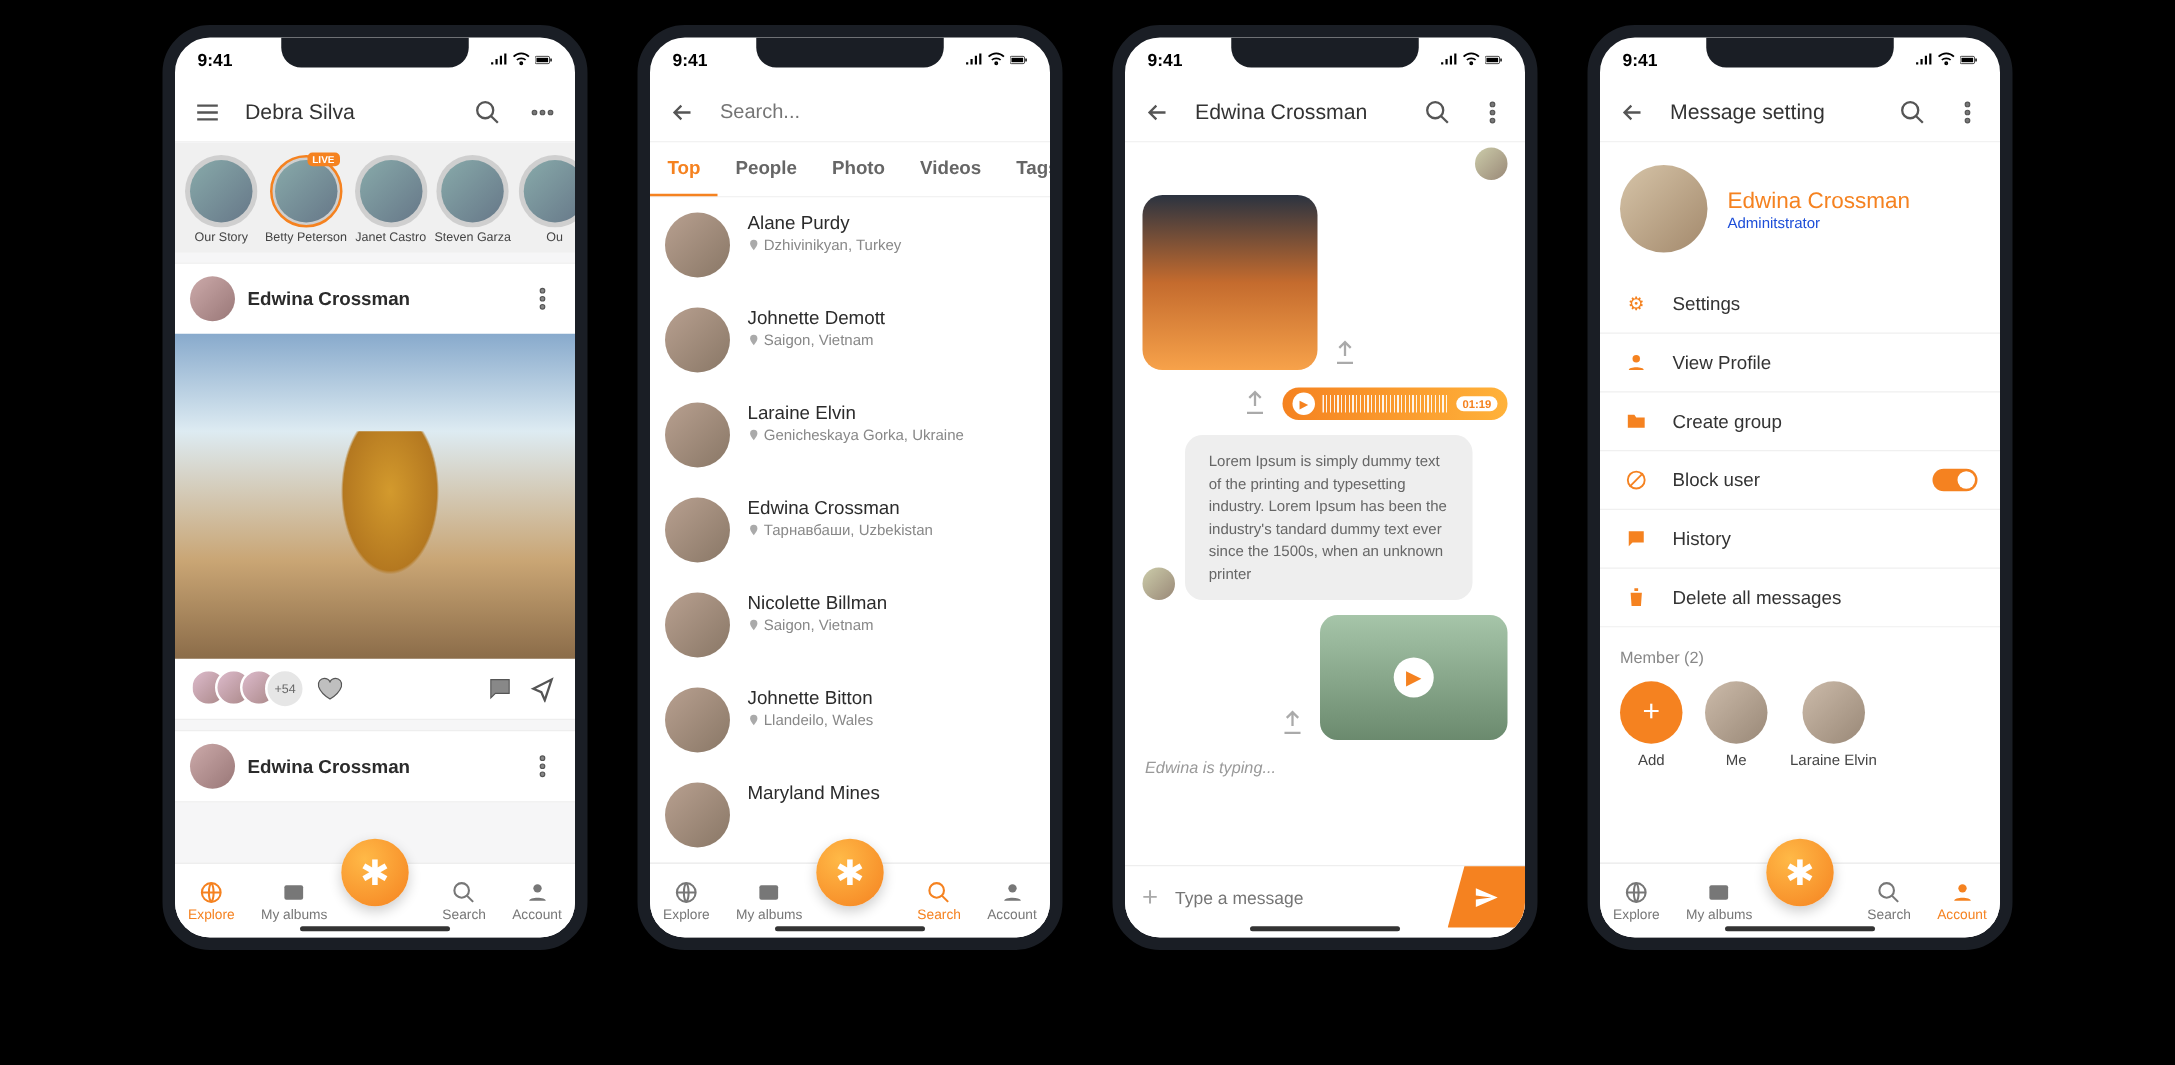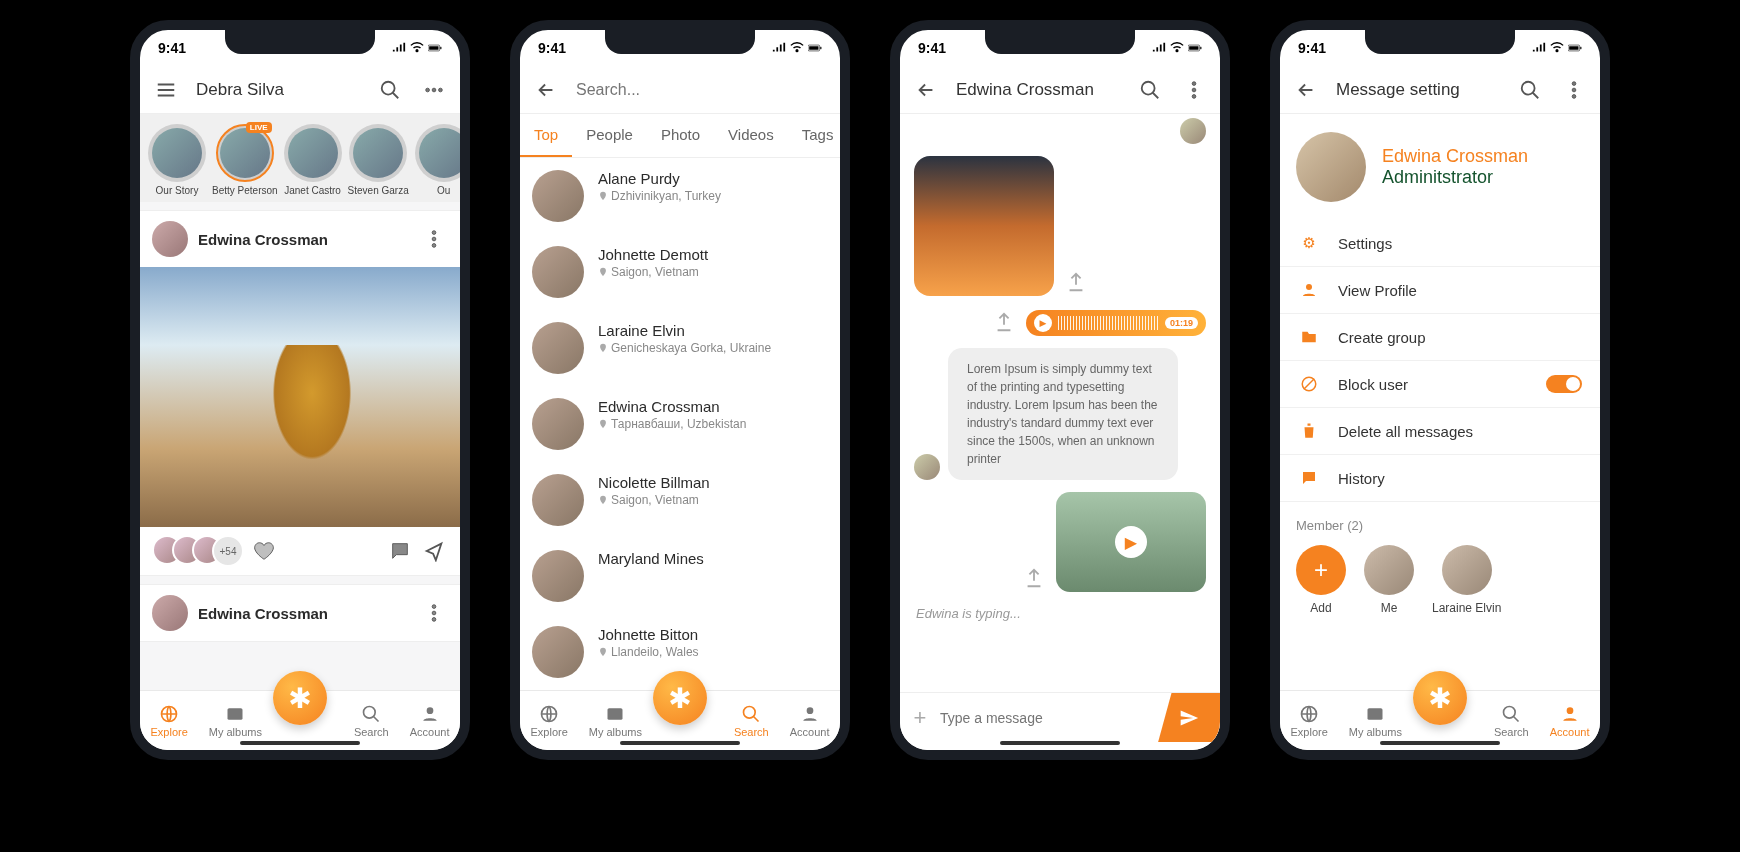--- a/index.html
+++ b/index.html
@@ -86,21 +86,21 @@
 .bottomnav {
   height:60px; border-top:1px solid #e9e9e9; background:#fff; display:flex; align-items:center; justify-content:space-around; position:relative;
 }
 .navitem{ display:flex; flex-direction:column; align-items:center; font-size:11px; color:#777; gap:2px;}
 .navitem.active{ color:#f58220;}
 .navitem svg{width:20px;height:20px;}
 .fab{ position:absolute; left:50%; top:-20px; transform:translateX(-50%); width:54px;height:54px;border-radius:50%;background:radial-gradient(circle at 35% 30%,#ffb947,#f58220);display:flex;align-items:center;justify-content:center;color:#fff;font-size:28px;box-shadow:0 4px 10px rgba(0,0,0,0.2);}
 .home-ind{position:absolute;bottom:5px;left:50%;transform:translateX(-50%);width:120px;height:4px;background:#333;border-radius:3px;}
 
 
-.searchtabs{display:flex;background:#fff;border-bottom:1px solid #eee;}
+.searchtabs{display:flex;background:#fff;border-bottom:1px solid #eee;font-weight:bold;}
 .searchtabs .tab{padding:12px 14px;font-size:15px;color:#666;white-space:nowrap;}
 .searchtabs .tab.active{color:#f58220;border-bottom:2px solid #f58220;}
 .people-list{flex:1;overflow:hidden;background:#fff;}
 .person-row{display:flex;align-items:flex-start;gap:14px;padding:12px 12px;}
 .avatar-md{width:52px;height:52px;border-radius:50%;background:linear-gradient(135deg,#b8a090,#897766);}
 .person-row .info .nm{font-size:15px;color:#2b2b2b;}
 .person-row .info .loc{font-size:12px;color:#888;display:flex;align-items:center;gap:3px;margin-top:2px;}
 .searchinput{flex:1;border:none;outline:none;font-size:16px;color:#999;background:transparent;}
 
 
@@ -122,21 +122,21 @@
 
 .composer{display:flex;align-items:center;border-top:1px solid #eee;background:#fff;height:50px;}
 .composer .plus{width:40px;text-align:center;color:#aaa;font-size:22px;}
 .composer input{flex:1;border:none;outline:none;font-size:14px;color:#999;}
 .composer .send{width:62px;height:50px;background:#f58220;clip-path:polygon(22% 0,100% 0,100% 100%,0 100%);display:flex;align-items:center;justify-content:center;color:#fff;}
 
 
 .profile-block{display:flex;align-items:center;gap:16px;padding:18px 16px;background:#fff;}
 .avatar-lg{width:70px;height:70px;border-radius:50%;background:linear-gradient(135deg,#d6c4a8,#a3896c);}
 .profile-block .pname{font-size:18px;color:#f58220;font-weight:500;}
-.profile-block .prole{font-size:18px;color:#14532d;}
+.profile-block .prole{font-size:12px;color:#1d4ed8;}
 .setting-list{background:#fff;}
 .setting-row{display:flex;align-items:center;gap:18px;padding:14px 18px;border-bottom:1px solid #f0f0f0;font-size:15px;color:#333;}
 .setting-row .sicon{color:#f58220;width:22px;display:flex;justify-content:center;}
 .toggle{margin-left:auto;width:36px;height:18px;border-radius:10px;background:#f58220;position:relative;}
 .toggle::after{content:"";position:absolute;right:2px;top:2px;width:14px;height:14px;background:#fff;border-radius:50%;}
 .member-sec{padding:16px;background:#fff;}
 .member-sec h5{font-size:13px;color:#888;font-weight:400;margin-bottom:12px;}
 .members{display:flex;gap:18px;}
 .member{display:flex;flex-direction:column;align-items:center;font-size:12px;color:#444;gap:6px;}
 .member .mav{width:50px;height:50px;border-radius:50%;background:linear-gradient(135deg,#cba,#987);}
@@ -406,35 +406,35 @@
             <svg class="pinicon" viewBox="0 0 24 24" fill="#aaa">
               <path d="M12 2a7 7 0 017 7c0 5-7 13-7 13S5 14 5 9a7 7 0 017-7z"></path>
             </svg>
             <span>Saigon, Vietnam</span>
           </div>
         </div>
       </div>
     <div class="person-row">
         <div class="avatar-md"></div>
         <div class="info">
-          <div class="nm">Maryland Mines</div>
-          <div class="loc">
-            <span></span>
-          </div>
-        </div>
-      </div>
-    <div class="person-row">
-        <div class="avatar-md"></div>
-        <div class="info">
           <div class="nm">Johnette Bitton</div>
           <div class="loc">
             <svg class="pinicon" viewBox="0 0 24 24" fill="#aaa">
               <path d="M12 2a7 7 0 017 7c0 5-7 13-7 13S5 14 5 9a7 7 0 017-7z"></path>
             </svg>
             <span>Llandeilo, Wales</span>
+          </div>
+        </div>
+      </div>
+    <div class="person-row">
+        <div class="avatar-md"></div>
+        <div class="info">
+          <div class="nm">Maryland Mines</div>
+          <div class="loc">
+            <span></span>
           </div>
         </div>
       </div>
   </div>
 
   <div class="bottomnav">
     <div class="navitem">
         <svg viewBox="0 0 24 24" fill="none" stroke="currentColor" stroke-width="2">
           <circle cx="12" cy="12" r="9"></circle>
           <path d="M3 12h18M12 3c3 3 3 15 0 18M12 3c-3 3-3 15 0 18"></path>
@@ -644,32 +644,32 @@
               <circle cx="12" cy="12" r="9"></circle>
               <path d="M5 19L19 5"></path>
             </svg>
           </div>
           <span>Block user</span>
           <div class="toggle"></div>
         </div>
       <div class="setting-row">
           <div class="sicon">
             <svg width="18" height="18" viewBox="0 0 24 24" fill="currentColor">
-              <path d="M6 7h12l-1 14H7zM4 5h16M10 2h4v3h-4z"></path>
-            </svg>
-          </div>
-          <span>Delete all messages</span>
+              <path d="M4 4h16v12H8l-4 4z"></path>
+            </svg>
+          </div>
+          <span>History</span>
         </div>
       <div class="setting-row">
           <div class="sicon">
             <svg width="18" height="18" viewBox="0 0 24 24" fill="currentColor">
-              <path d="M4 4h16v12H8l-4 4z"></path>
-            </svg>
-          </div>
-          <span>History</span>
+              <path d="M6 7h12l-1 14H7zM4 5h16M10 2h4v3h-4z"></path>
+            </svg>
+          </div>
+          <span>Delete all messages</span>
         </div>
     </div>
     <div class="member-sec">
       <h5>Member (2)</h5>
       <div class="members">
         <div class="member add">
             <div class="mav">+</div>
             <span>Add</span>
           </div>
         <div class="member">

